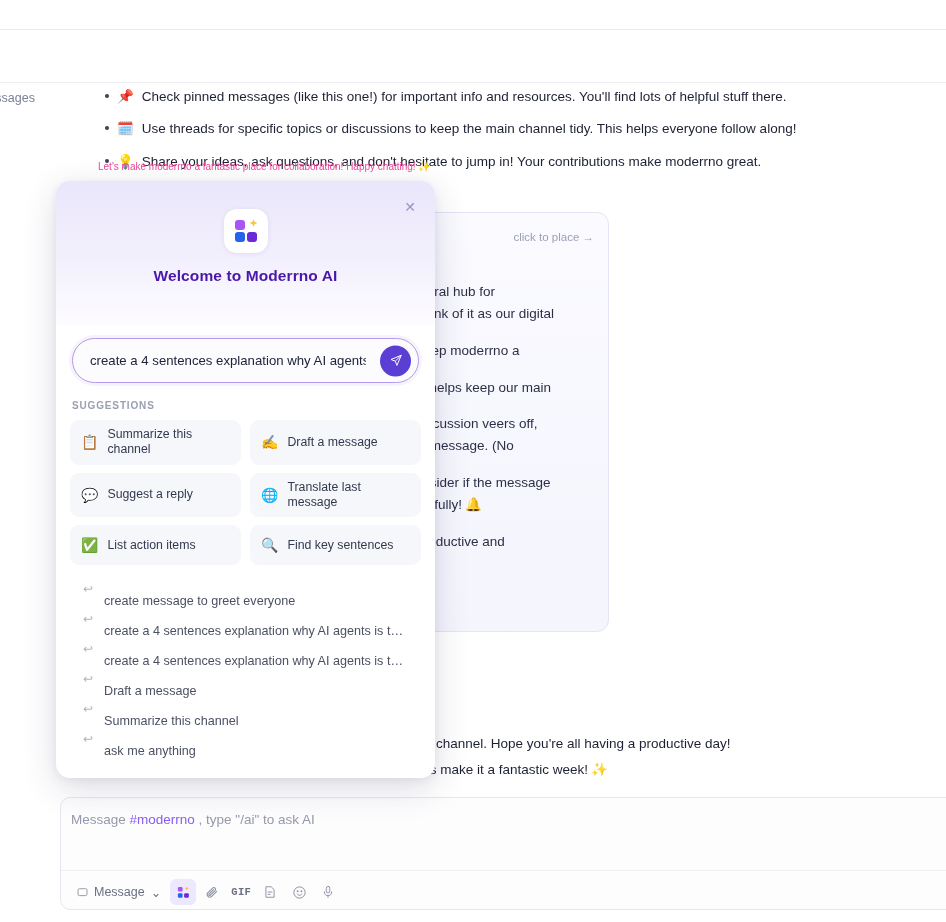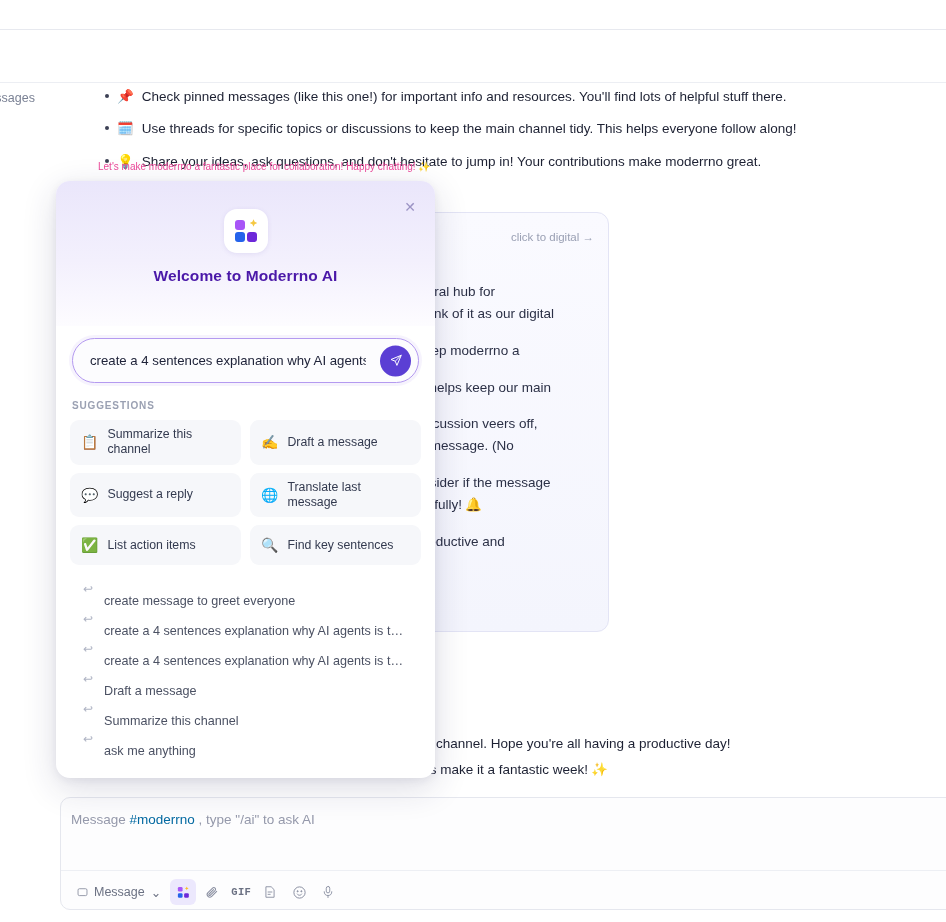--- a/index.html
+++ b/index.html
@@ -74,21 +74,21 @@
 
   
   .composer {
     position:absolute; left:60px; top:797px; width:900px; height:113px;
     background:#fdfdfe; border:1px solid #e5e7ee; border-radius:10px;
   }
   .composer-placeholder {
     position:absolute; left:10px; top:14px;
     font-size:13.5px; color:#9599ab; white-space:nowrap;
   }
-  .composer-placeholder .chan { color:#0369a1;margin-top:35px; }
+  .composer-placeholder .chan { color:#8b5cf6;margin-top:35px; }
   .composer-divider {
     position:absolute; left:0; top:72px; width:100%; height:1px; background:#edeff4;
   }
   .composer-toolbar {
     position:absolute; left:10px; top:80px; height:28px;
     display:flex; align-items:center; gap:3px;
   }
   .tb-msg {
     display:flex; align-items:center; gap:6px;
     font-size:12.5px; color:#6b7183; padding:3px 6px; border-radius:5px;
@@ -207,21 +207,21 @@
       <span class="bullet-emoji">💡</span>
       <span>Share your ideas, ask questions, and don't hesitate to jump in! Your contributions make moderrno great.</span>
     </div>
   </div>
   <div class="closing-line">Let's make moderrno a fantastic place for collaboration! Happy chatting! ✨</div>
 
   <div class="rail-stub rail-a"></div>
   <div class="rail-stub rail-b"></div>
 
   <div class="msg-card">
-    <div class="thread-link">click to digital →</div>
+    <div class="thread-link">click to place →</div>
     <div class="msg-lines">
       <div class="msg-line">ur central hub for</div>
       <div class="msg-line">on. Think of it as our digital</div>
       <div class="msg-line gap">et's keep moderrno a</div>
       <div class="msg-line gap">. This helps keep our main</div>
       <div class="msg-line gap"> If a discussion veers off,</div>
       <div class="msg-line">direct message. (No</div>
       <div class="msg-line gap">to consider if the message</div>
       <div class="msg-line">houghtfully! 🔔</div>
       <div class="msg-line gap">per productive and</div>

